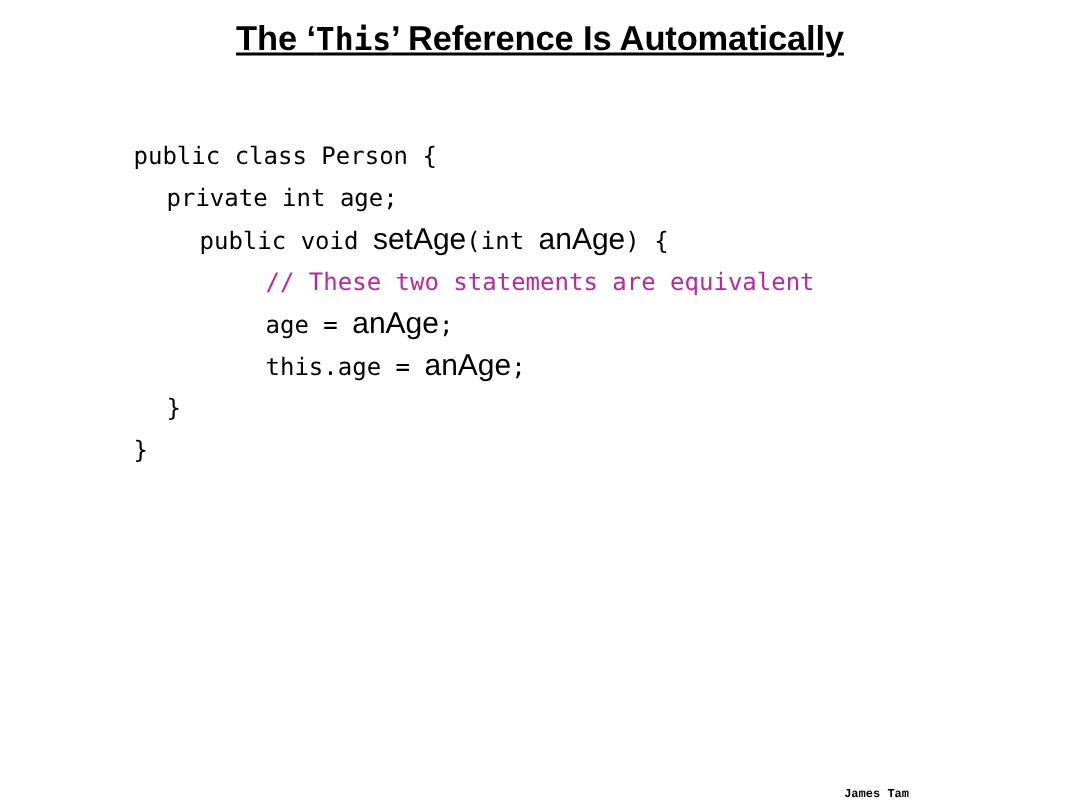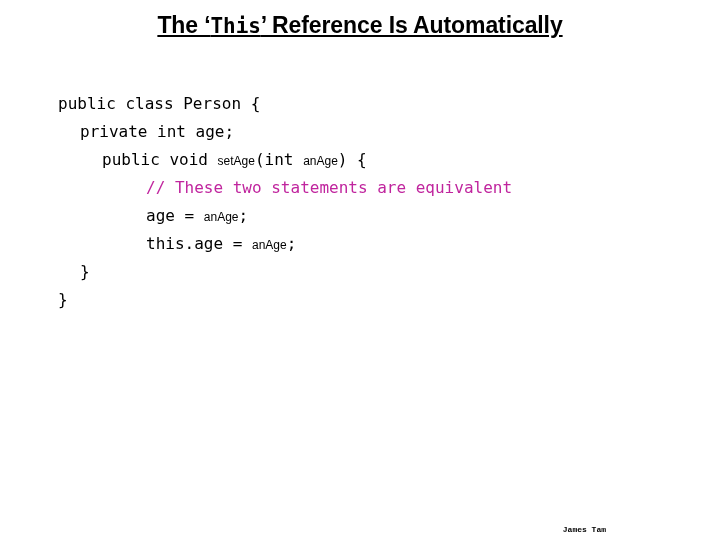--- a/index.html
+++ b/index.html
@@ -60,24 +60,25 @@
     font-family: "DejaVu Sans Mono", "Liberation Mono", monospace;
     font-size: 16px;
     line-height: 28px;
     color: #000000;
     white-space: pre;
   }
   .code-line {
     display: block;
     height: 28px;
     white-space: pre;
+    margin-left: 31px;
   }
   .ident {
     font-family: "Liberation Sans", sans-serif;
-    font-size: 12px;
+    font-size: 20px;
   }
   .comment {
     color: #C0259E;
   }
 
   
   .signature {
     position: absolute;
     right: 19px;
     bottom: 5px;

